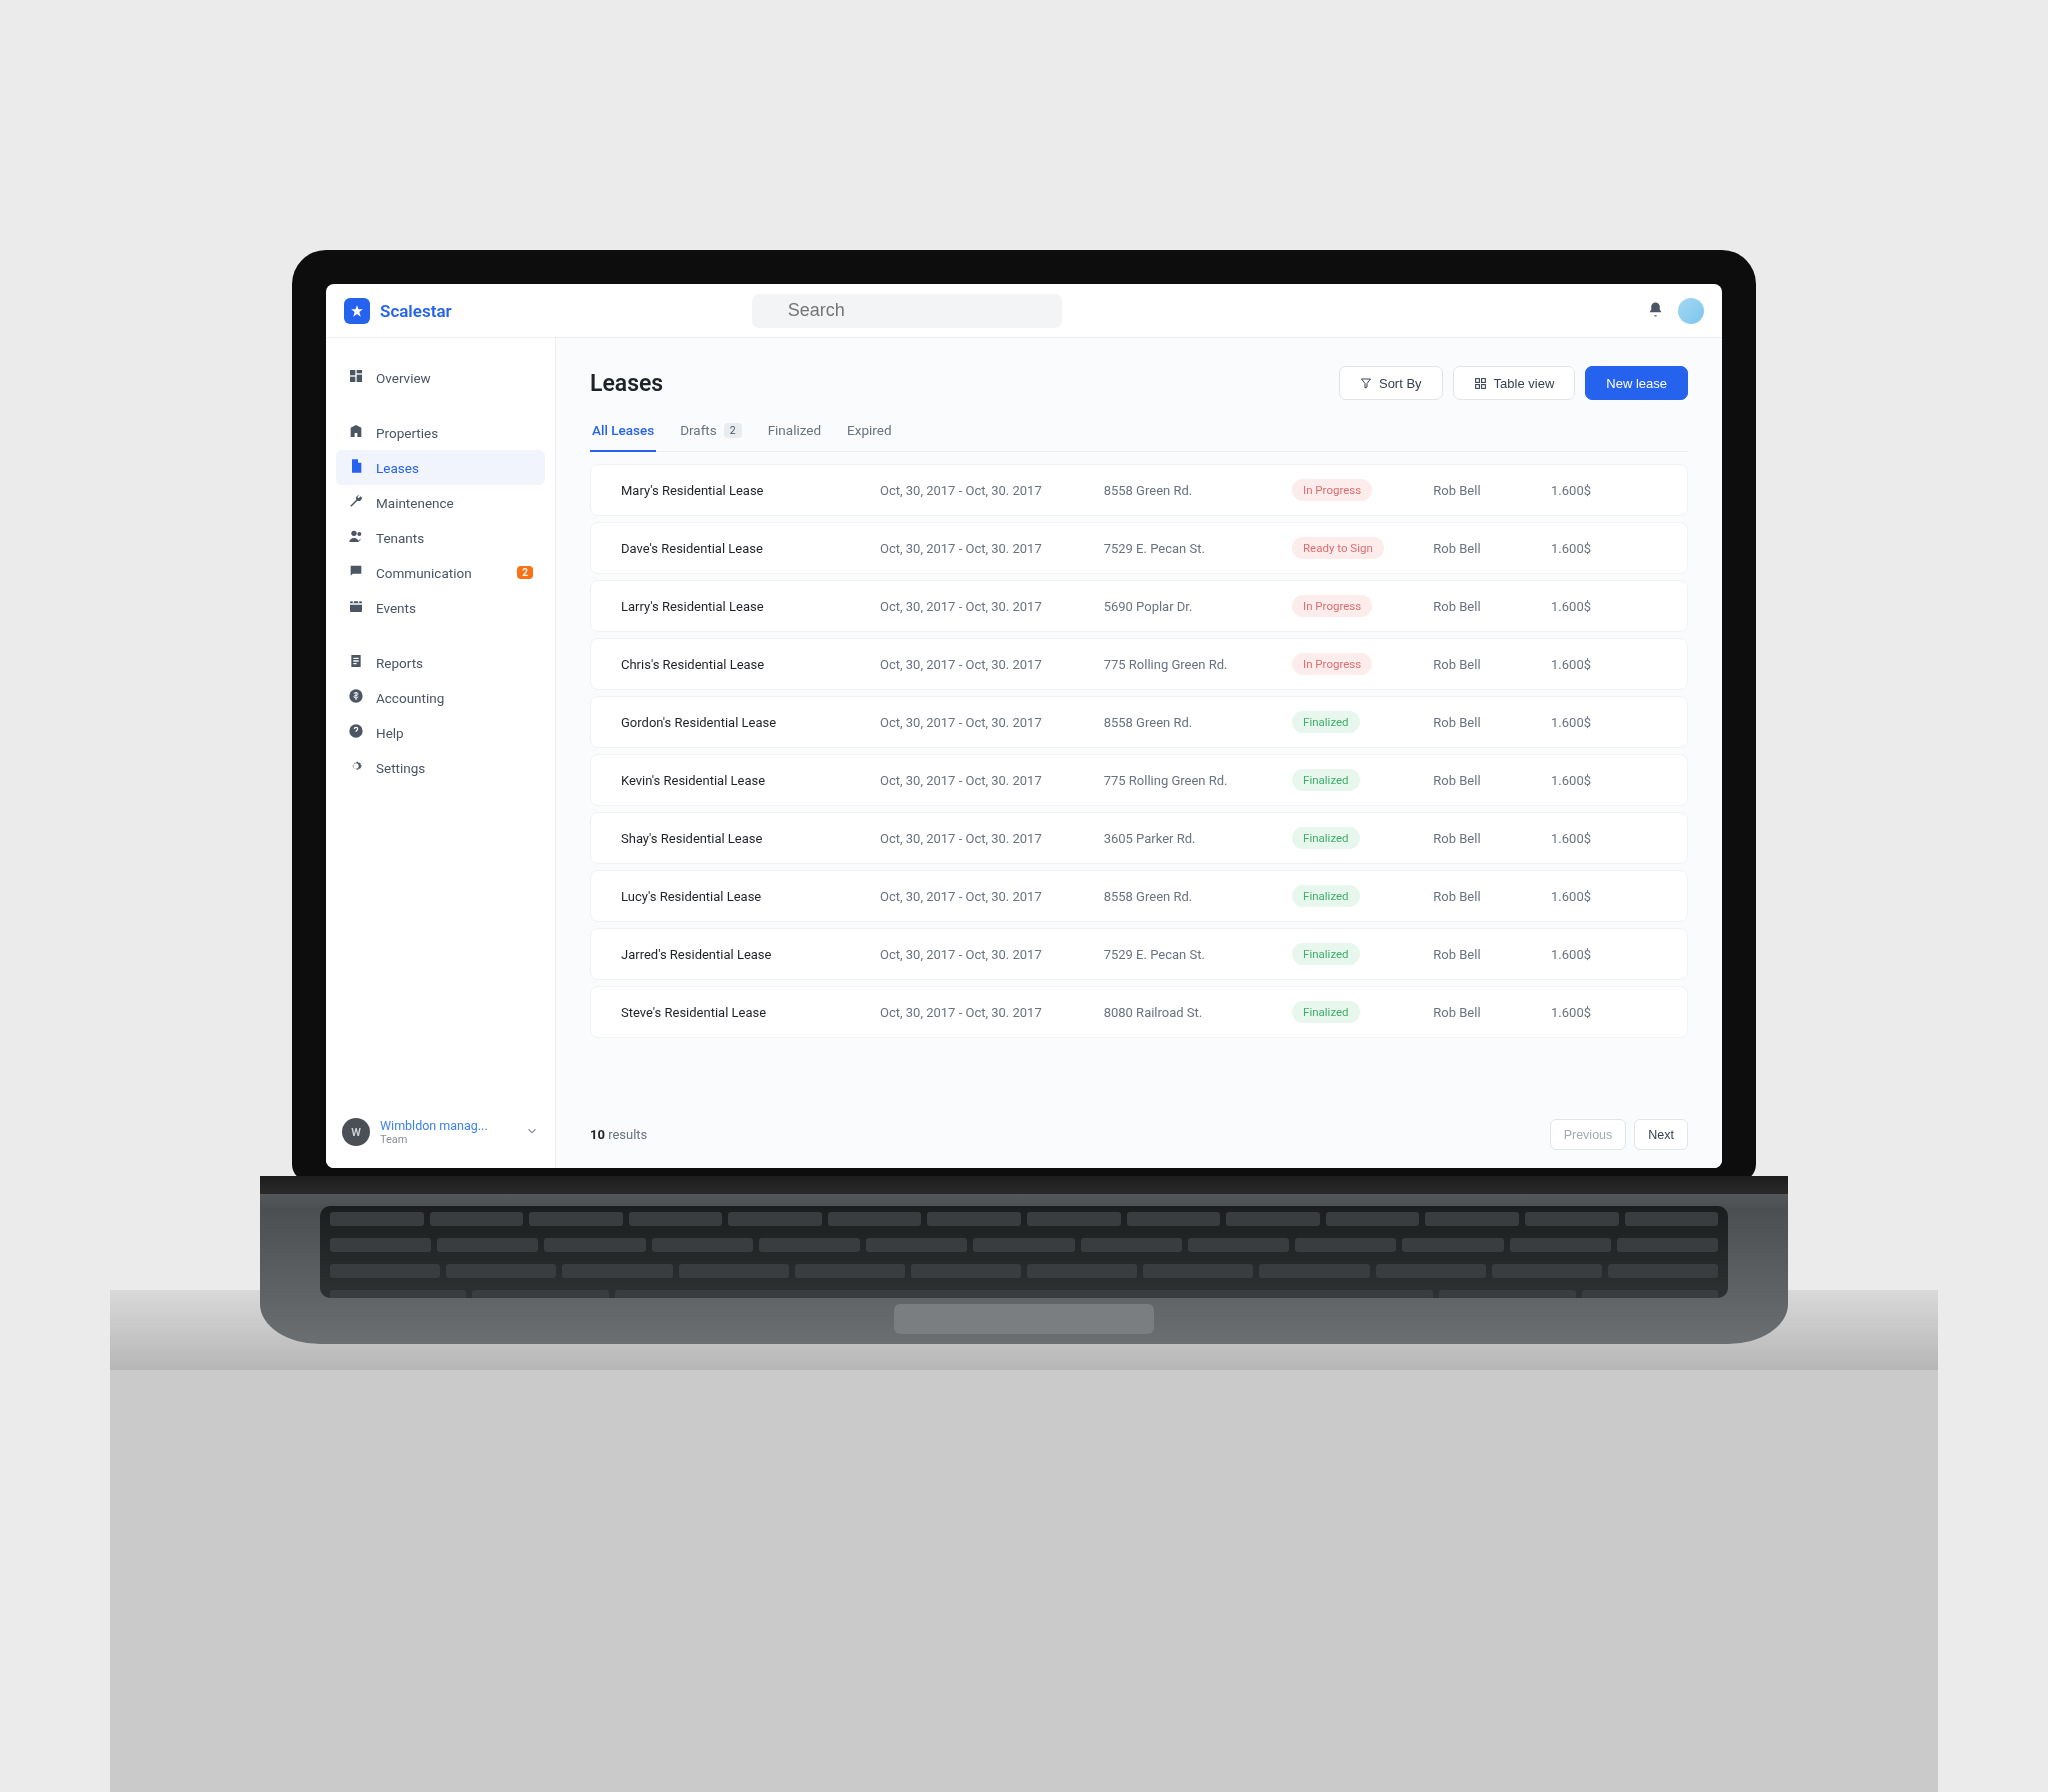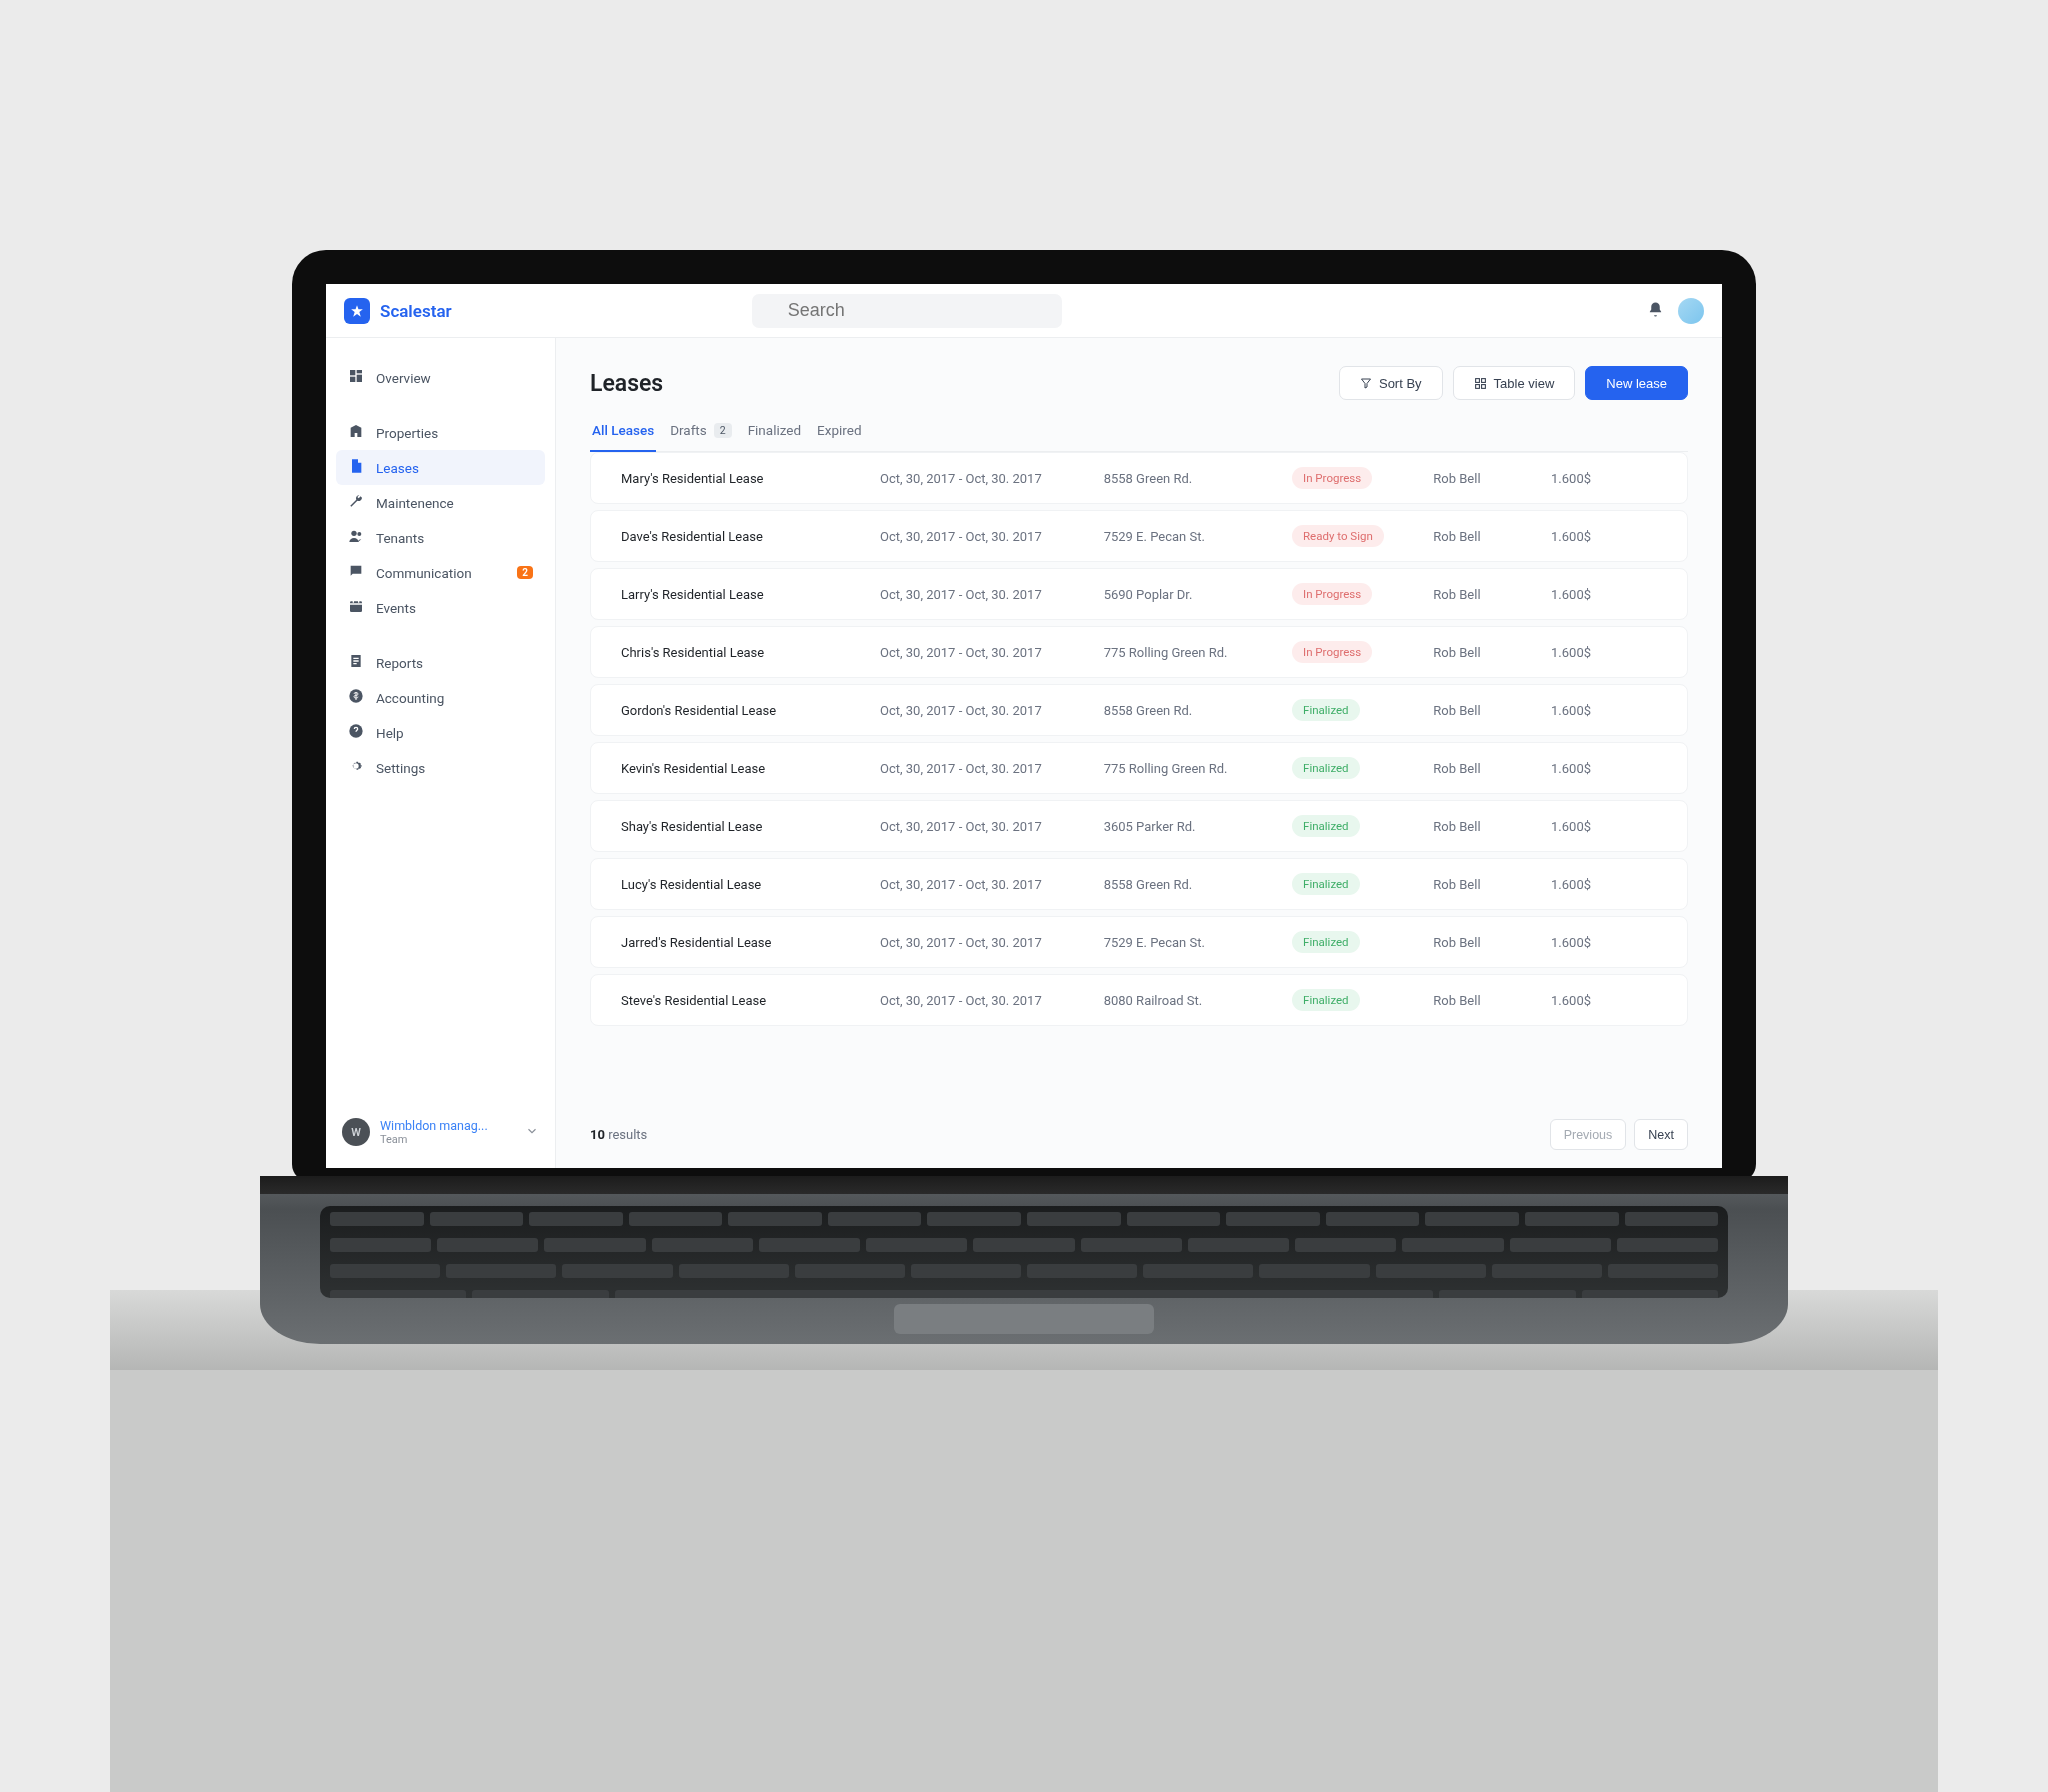--- a/index.html
+++ b/index.html
@@ -70,21 +70,21 @@
   height: 30px;
   background: #7a7e81;
   border-radius: 6px;
 }
 
 
 .screen {
   width: 100%;
   height: 100%;
   background: #fff;
-  border-radius: 0;
+  border-radius: 8px;
   overflow: hidden;
   display: flex;
   flex-direction: column;
   font-size: 14px;
   color: #1f2328;
 }
 
 
 .topbar {
   height: 54px;
@@ -173,21 +173,21 @@
 .btn {
   height: 34px; padding: 0 20px;
   border: 1px solid #e1e4e8; background: #fff;
   border-radius: 7px; font-size: 13px; color: #374151;
   display: inline-flex; align-items: center; gap: 7px;
   cursor: pointer;
 }
 .btn-primary { background: #2563ef; border-color: #2563ef; color: #fff; font-weight: 500; }
 
 
-.tabs { display: flex; gap: 12px; border-bottom: 1px solid #eceef0; margin-bottom: 0; }
+.tabs { display: flex; gap: 22px; border-bottom: 1px solid #eceef0; margin-bottom: 12px; }
 .tab {
   padding: 10px 2px 12px 2px;
   font-size: 13.5px; color: #6b7280;
   display: flex; align-items: center; gap: 7px;
   cursor: pointer;
   border-bottom: 2px solid transparent;
   margin-bottom: -1px;
 }
 .tab.active { color: #2563ef; border-bottom-color: #2563ef; font-weight: 500; }
 .tab-badge {

